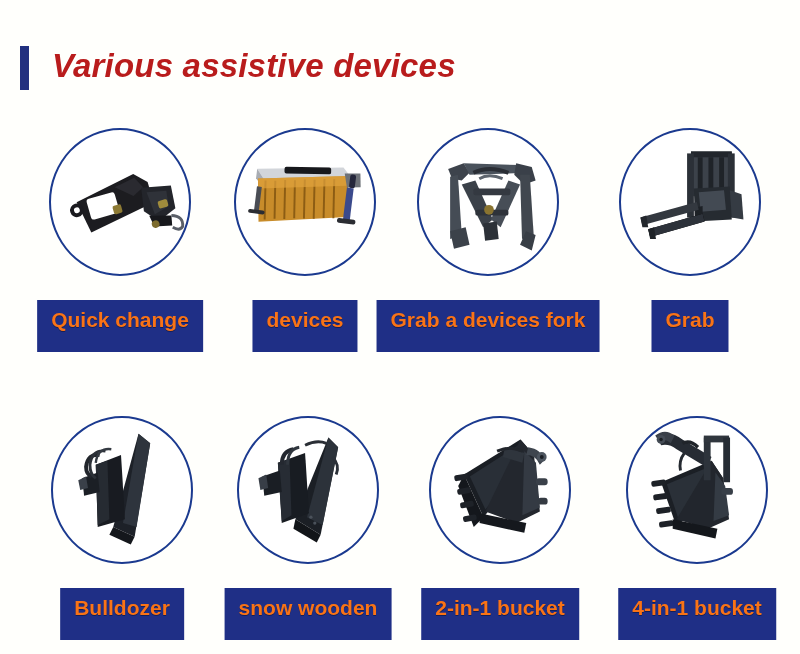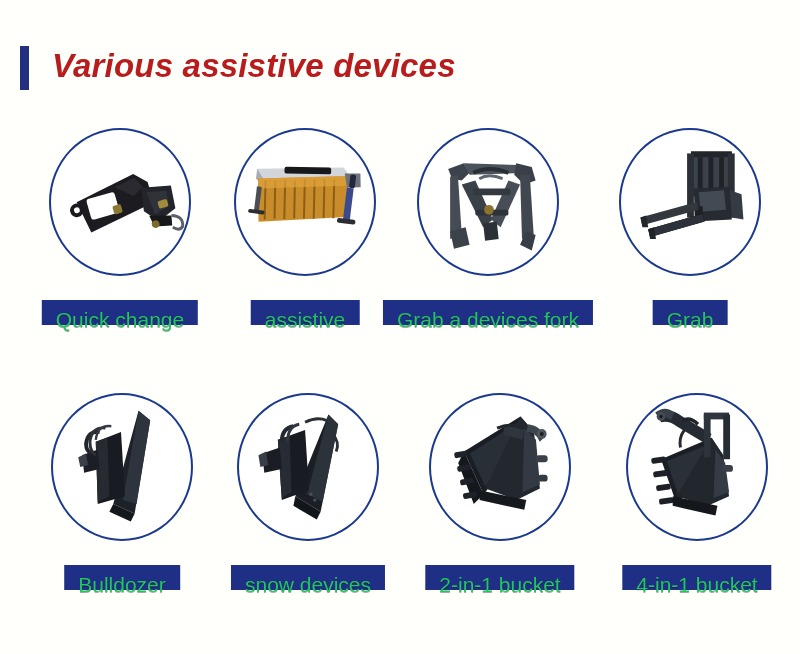--- a/index.html
+++ b/index.html
@@ -41,21 +41,21 @@
     margin-left: 10px;
   }
 
   
   .row {
     position: absolute;
     left: 0;
     width: 800px;
   }
   #row-1 { top: 128px; height: 225px; }
-  #row-2 { top: 393px; height: 225px; }
+  #row-2 { top: 416px; height: 225px; }
 
   .cell {
     position: absolute;
     top: 0;
   }
   .circle {
     position: absolute;
     left: 50%;
     top: 0;
     transform: translateX(-50%);
@@ -73,25 +73,25 @@
     width: 100%; height: 100%;
     display: block;
   }
 
   .label {
     position: absolute;
     top: 172px;
     left: 50%;
     transform: translateX(-50%);
     background: #1f2f86;
-    color: #22c55e;
+    color: #f97316;
     font-size: 21px;
-    font-weight: normal;
+    font-weight: bold;
     line-height: 39px;
-    height: 25px;
+    height: 52px;
     padding: 0 14px;
     white-space: nowrap;
     box-sizing: border-box;
     text-align: center;
     text-shadow: 0 1px 0 rgba(0,0,0,0.35);
   }
 
   
   .col-0 { left: 0px;   width: 240px; }
   .col-1 { left: 185px; width: 240px; }
@@ -156,21 +156,21 @@
           <path d="M20 56 L112 42 L112 52 L22 66 Z" fill="#e0a23d" opacity="0.7"></path>
           <path d="M108 40 L124 38 L126 52 L112 54 Z" fill="#6d7178"></path>
           <rect x="112" y="54" width="7" height="34" fill="#3b4a8c"></rect>
           <rect x="106" y="86" width="19" height="5" rx="2" fill="#2b2d33"></rect>
           <rect x="114" y="40" width="6" height="14" rx="2" fill="#24263b"></rect>
           <rect x="20" y="64" width="5" height="26" fill="#4a4d55"></rect>
           <rect x="14" y="88" width="17" height="4" rx="2" fill="#2b2d33"></rect>
         </g>
       </svg>
     </div>
-    <div class="label">assistive</div>
+    <div class="label">devices</div>
   </div>
 
   <div class="cell col-2">
     <div class="circle">
       <svg viewBox="0 0 142 148">
         <g>
           <path d="M30 40 L46 34 L52 44 L44 52 L34 50 Z" fill="#3d434c"></path>
           <path d="M46 34 L104 36 L110 44 L52 46 Z" fill="#4a525c"></path>
           <path d="M100 34 L116 38 L120 52 L108 56 L98 46 Z" fill="#3a4049"></path>
           <path d="M32 48 L40 46 L44 108 L32 112 Z" fill="#454c55"></path>
@@ -257,21 +257,21 @@
           <path d="M40 46 L52 42 L54 100 L44 106 Z" fill="#272c34"></path>
           <path d="M24 60 L42 54 L44 76 L26 80 Z" fill="#1a1e24"></path>
           <path d="M20 62 L28 58 L30 72 L22 74 Z" fill="#383e47"></path>
           <path d="M68 28 Q80 22 90 26" fill="none" stroke="#2a2e35" stroke-width="3"></path>
           <path d="M56 32 Q44 34 44 48" fill="none" stroke="#242830" stroke-width="4"></path>
           <path d="M62 30 Q50 32 50 48" fill="none" stroke="#30363e" stroke-width="3"></path>
           <path d="M96 40 Q104 48 100 58" fill="none" stroke="#2b3038" stroke-width="3"></path>
         </g>
       </svg>
     </div>
-    <div class="label">snow devices</div>
+    <div class="label">snow wooden</div>
   </div>
 
   <div class="cell col-2">
     <div class="circle">
       <svg viewBox="0 0 142 148">
         <g>
           <path d="M34 58 L92 22 L106 38 L54 102 Z" fill="#1a1e24"></path>
           <path d="M40 60 L90 28 L100 40 L56 94 Z" fill="#292f37"></path>
           <path d="M34 58 L54 102 L44 112 L28 70 Z" fill="#14171c"></path>
           <g fill="#1e2228">

